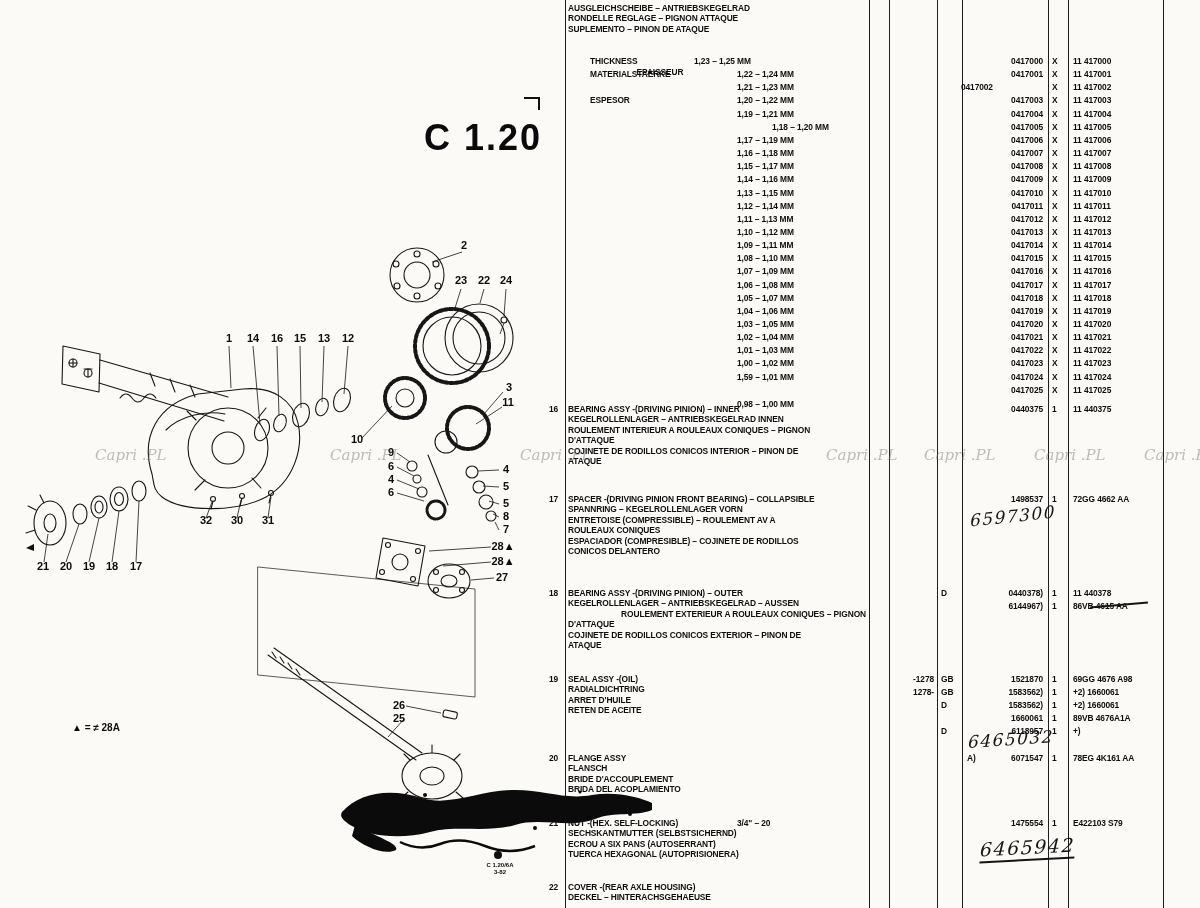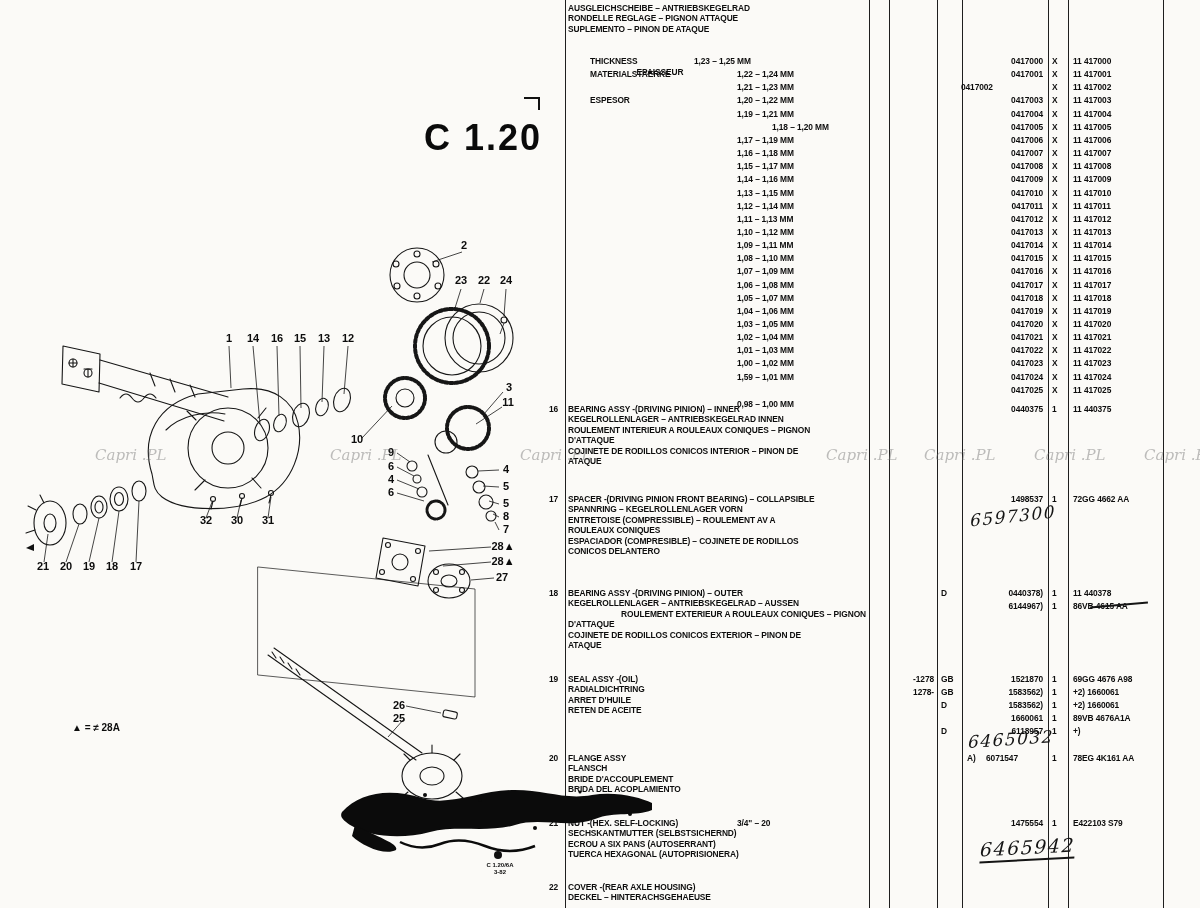--- a/index.html
+++ b/index.html
@@ -397,21 +397,21 @@
     <div class="cell" style="left: 941px; top: 726.4px; width: 20px; text-align: left;">D</div>
     <div class="cell" style="left: 961px; top: 726.4px; width: 82px; text-align: right;">6118957</div>
     <div class="cell" style="left: 1052px; top: 726.4px; width: 15px; text-align: left;">1</div>
     <div class="cell" style="left: 1073px; top: 726.4px; width: 90px; text-align: left;">+)</div>
     <div class="cell" style="left: 534px; top: 753px; width: 24px; text-align: right;">20</div>
     <div class="cell" style="left: 568px; top: 753px; width: 298px; text-align: left;">FLANGE ASSY</div>
     <div class="cell" style="left: 568px; top: 763.45px; width: 298px; text-align: left;">FLANSCH</div>
     <div class="cell" style="left: 568px; top: 773.9px; width: 298px; text-align: left;">BRIDE D'ACCOUPLEMENT</div>
     <div class="cell" style="left: 568px; top: 784.35px; width: 298px; text-align: left;">BRIDA DEL ACOPLAMIENTO</div>
     <div class="cell" style="left: 967px; top: 753px; width: 20px; text-align: left;">A)</div>
-    <div class="cell" style="left: 961px; top: 753px; width: 82px; text-align: center;">6071547</div>
+    <div class="cell" style="left: 961px; top: 753px; width: 82px; text-align: right;">6071547</div>
     <div class="cell" style="left: 1052px; top: 753px; width: 15px; text-align: left;">1</div>
     <div class="cell" style="left: 1073px; top: 753px; width: 90px; text-align: left;">78EG 4K161 AA</div>
     <div class="cell" style="left: 534px; top: 818px; width: 24px; text-align: right;">21</div>
     <div class="cell" style="left: 568px; top: 818px; width: 298px; text-align: left;">NUT -(HEX. SELF-LOCKING)</div>
     <div class="cell" style="left: 568px; top: 828.45px; width: 298px; text-align: left;">SECHSKANTMUTTER (SELBSTSICHERND)</div>
     <div class="cell" style="left: 568px; top: 838.9px; width: 298px; text-align: left;">ECROU A SIX PANS (AUTOSERRANT)</div>
     <div class="cell" style="left: 568px; top: 849.35px; width: 298px; text-align: left;">TUERCA HEXAGONAL (AUTOPRISIONERA)</div>
     <div class="cell" style="left: 737px; top: 818px; width: 80px; text-align: left;">3/4" – 20</div>
     <div class="cell" style="left: 961px; top: 818px; width: 82px; text-align: right;">1475554</div>
     <div class="cell" style="left: 1052px; top: 818px; width: 15px; text-align: left;">1</div>

